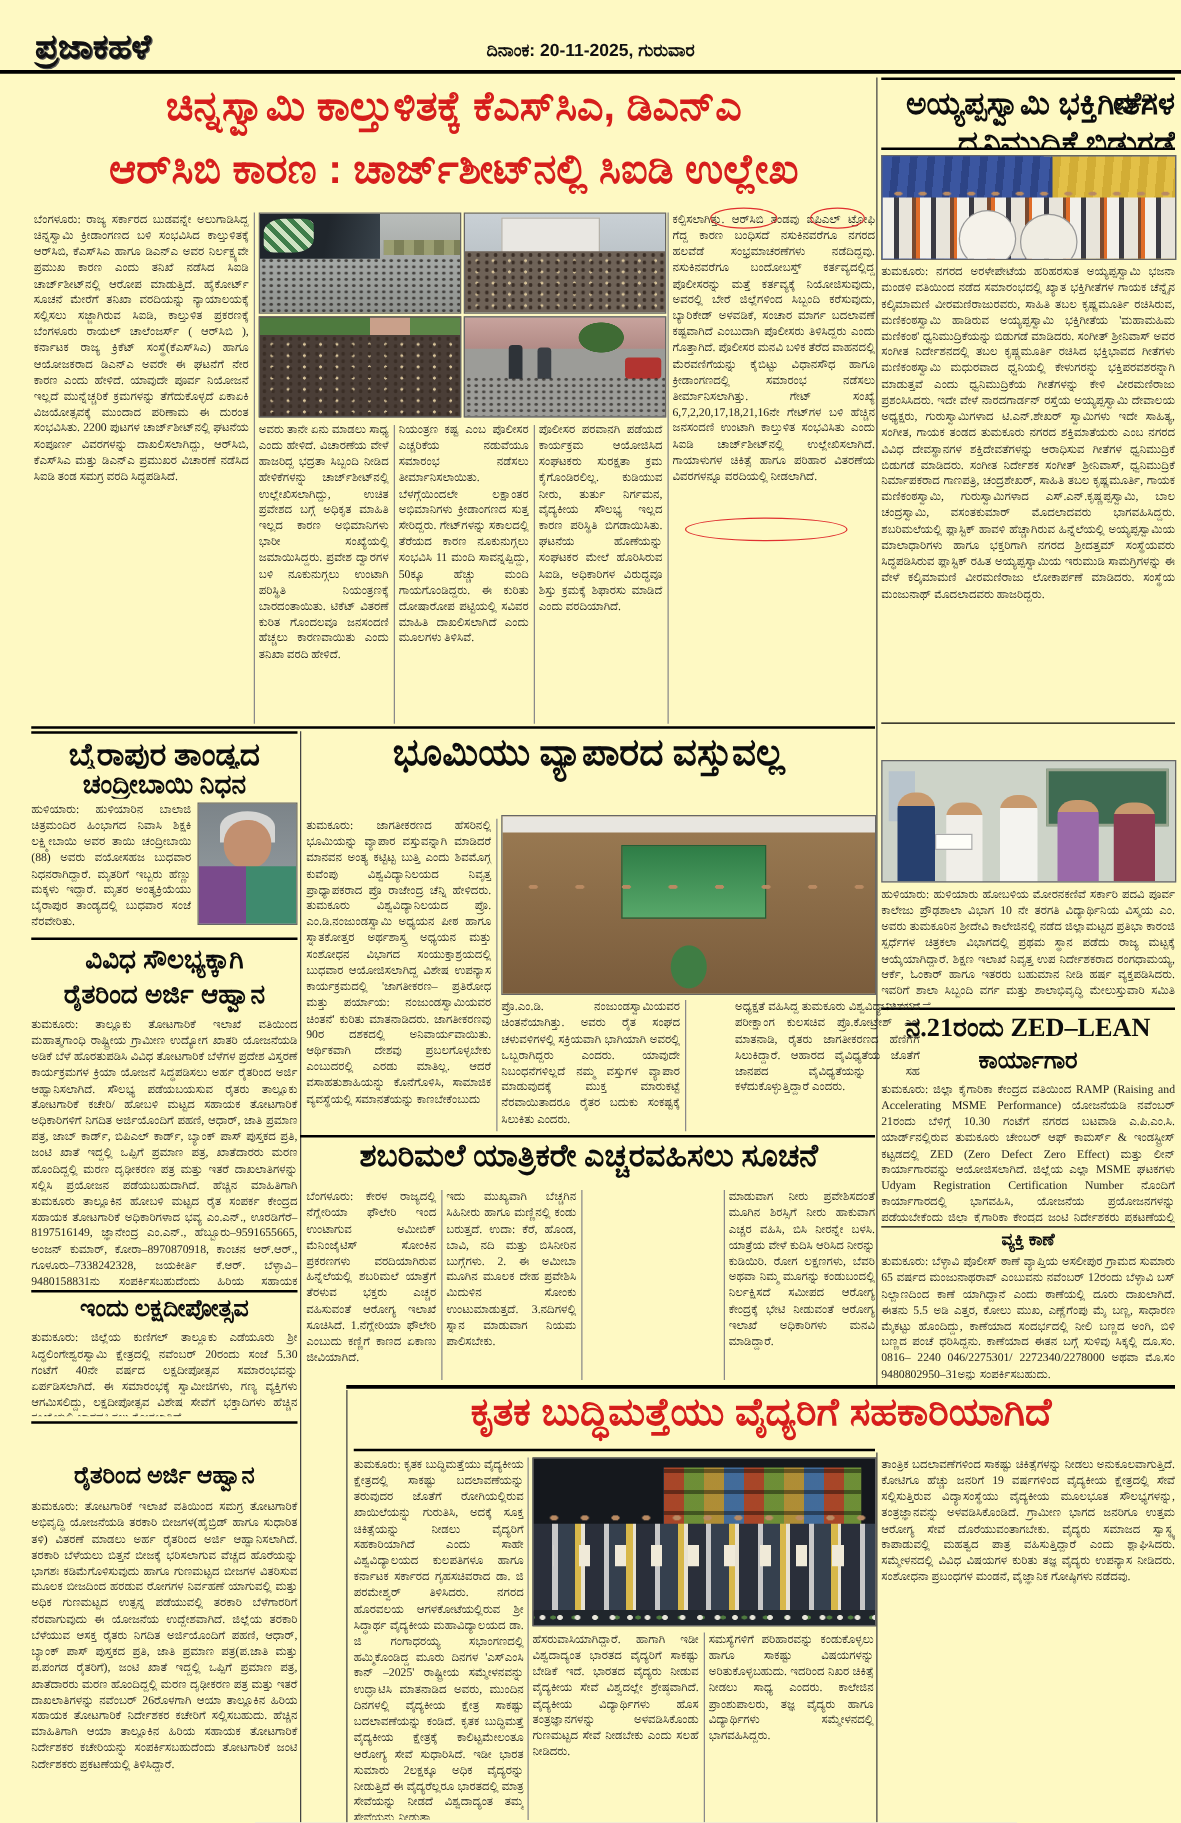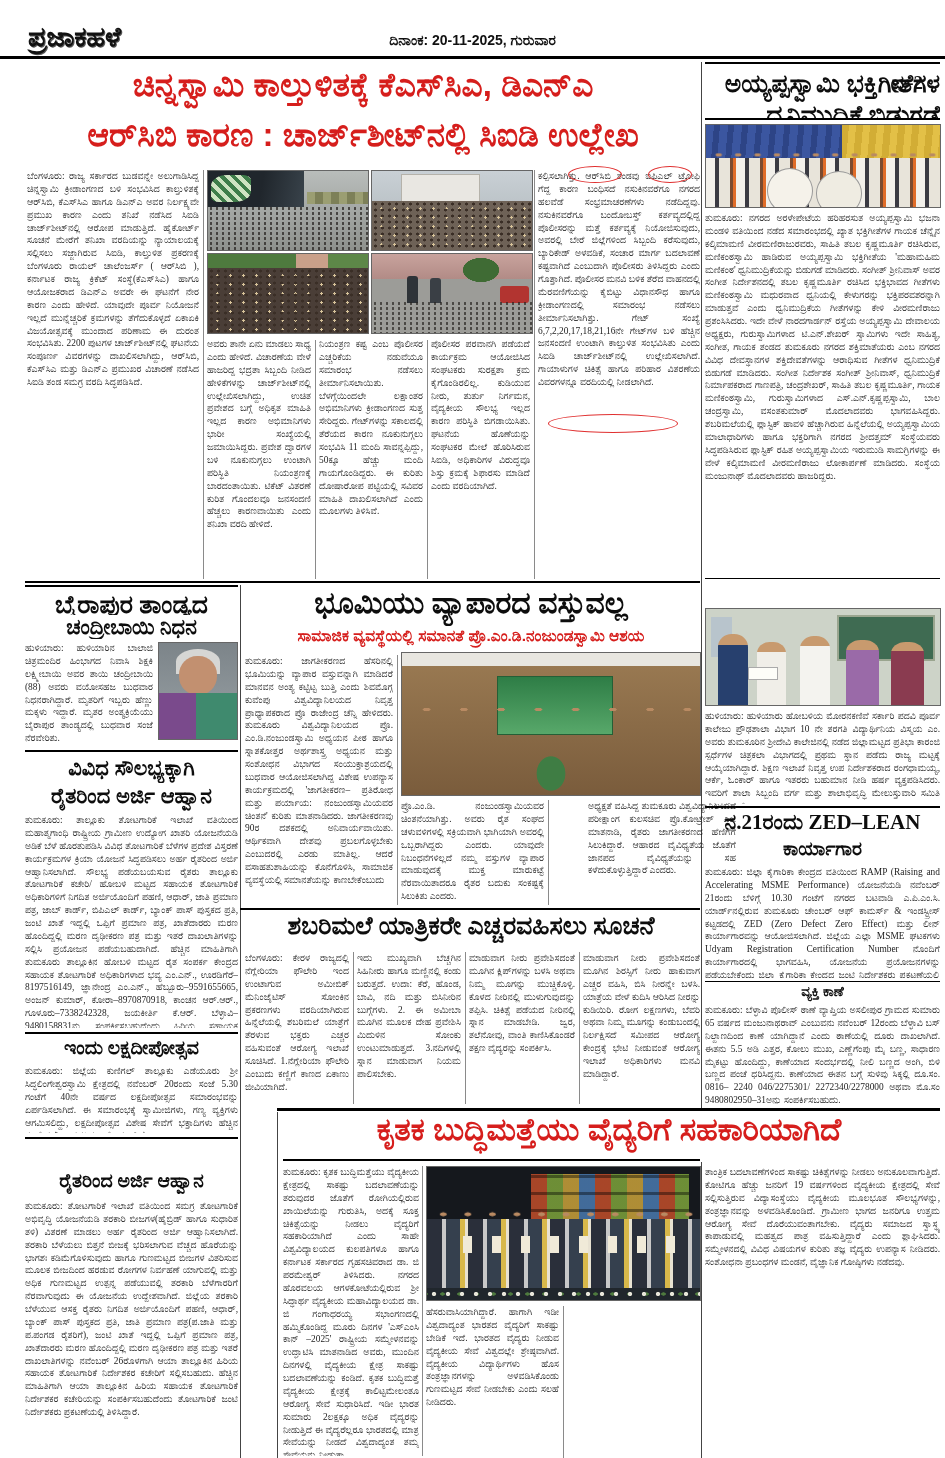--- a/index.html
+++ b/index.html
@@ -1,16 +1,16 @@
 <!DOCTYPE html>
 <html><head>
 <meta charset="utf-8">
 <style>
   html,body{margin:0;padding:0;background:#e8e6e2;}
-  #page{position:relative;width:945px;height:1458px;background:#ffffff;margin:0 auto;overflow:hidden;
+  #page{position:relative;width:945px;height:1458px;background:#fef9c3;margin:0 auto;overflow:hidden;
         font-family:"Liberation Serif","DejaVu Serif",serif;color:#1c1c1c;}
   .abs{position:absolute;}
   .rule{position:absolute;background:#000;}
   .vrule{position:absolute;background:#8a8a8a;width:1px;}
   .vrule.dark{background:#444;}
   .col{position:absolute;font-size:9.4px;line-height:1.37;text-align:justify;overflow:hidden;color:#1d1d1d;}
   .headline{position:absolute;font-family:"Liberation Sans","DejaVu Sans",sans-serif;font-weight:bold;
             text-align:center;overflow:hidden;}
   .red{color:#d61e1c;}
   .black{color:#0d0d0d;}
@@ -139,21 +139,20 @@
 
   <div class="rule" style="left:25px;top:1032px;width:213px;height:2px;"></div>
   <div class="headline black" style="left:25px;top:1037px;width:213px;height:25px;font-size:19px;font-family:'Liberation Serif',serif;">ಇಂದು ಲಕ್ಷದೀಪೋತ್ಸವ</div>
   <div class="col" style="left:25px;top:1065px;width:213px;height:68px;">ತುಮಕೂರು: ಜಿಲ್ಲೆಯ ಕುಣಿಗಲ್ ತಾಲ್ಲೂಕು ಎಡೆಯೂರು ಶ್ರೀ ಸಿದ್ಧಲಿಂಗೇಶ್ವರಸ್ವಾಮಿ ಕ್ಷೇತ್ರದಲ್ಲಿ ನವೆಂಬರ್ 20ರಂದು ಸಂಜೆ 5.30 ಗಂಟೆಗೆ 40ನೇ ವರ್ಷದ ಲಕ್ಷದೀಪೋತ್ಸವ ಸಮಾರಂಭವನ್ನು ಏರ್ಪಡಿಸಲಾಗಿದೆ. ಈ ಸಮಾರಂಭಕ್ಕೆ ಸ್ವಾಮೀಜಿಗಳು, ಗಣ್ಯ ವ್ಯಕ್ತಿಗಳು ಆಗಮಿಸಲಿದ್ದು, ಲಕ್ಷದೀಪೋತ್ಸವ ವಿಶೇಷ ಸೇವೆಗೆ ಭಕ್ತಾದಿಗಳು ಹೆಚ್ಚಿನ ಸಂಖ್ಯೆಯಲ್ಲಿ ಭಾಗವಹಿಸಲು ಕೋರಲಾಗಿದೆ.</div>
 
   <div class="rule" style="left:25px;top:1137px;width:213px;height:2px;"></div>
   <div class="headline black" style="left:25px;top:1170px;width:213px;height:26px;font-size:19px;font-family:'Liberation Serif',serif;">ರೈತರಿಂದ ಅರ್ಜಿ ಆಹ್ವಾನ</div>
   <div class="col" style="left:25px;top:1200px;width:213px;height:256px;">ತುಮಕೂರು: ತೋಟಗಾರಿಕೆ ಇಲಾಖೆ ವತಿಯಿಂದ ಸಮಗ್ರ ತೋಟಗಾರಿಕೆ ಅಭಿವೃದ್ಧಿ ಯೋಜನೆಯಡಿ ತರಕಾರಿ ಬೀಜಗಳ(ಹೈಬ್ರಿಡ್ ಹಾಗೂ ಸುಧಾರಿತ ತಳಿ) ವಿತರಣೆ ಮಾಡಲು ಅರ್ಹ ರೈತರಿಂದ ಅರ್ಜಿ ಆಹ್ವಾನಿಸಲಾಗಿದೆ. ತರಕಾರಿ ಬೆಳೆಯಲು ಬಿತ್ತನೆ ಬೀಜಕ್ಕೆ ಭರಿಸಲಾಗುವ ವೆಚ್ಚದ ಹೊರೆಯನ್ನು ಭಾಗಶಃ ಕಡಿಮೆಗೊಳಿಸುವುದು ಹಾಗೂ ಗುಣಮಟ್ಟದ ಬೀಜಗಳ ವಿತರಿಸುವ ಮೂಲಕ ಬೀಜದಿಂದ ಹರಡುವ ರೋಗಗಳ ನಿರ್ವಹಣೆ ಯಾಗುವಲ್ಲಿ ಮತ್ತು ಅಧಿಕ ಗುಣಮಟ್ಟದ ಉತ್ಪನ್ನ ಪಡೆಯುವಲ್ಲಿ ತರಕಾರಿ ಬೆಳೆಗಾರರಿಗೆ ನೆರವಾಗುವುದು ಈ ಯೋಜನೆಯ ಉದ್ದೇಶವಾಗಿದೆ. ಜಿಲ್ಲೆಯ ತರಕಾರಿ ಬೆಳೆಯುವ ಆಸಕ್ತ ರೈತರು ನಿಗದಿತ ಅರ್ಜಿಯೊಂದಿಗೆ ಪಹಣಿ, ಆಧಾರ್, ಬ್ಯಾಂಕ್ ಪಾಸ್ ಪುಸ್ತಕದ ಪ್ರತಿ, ಜಾತಿ ಪ್ರಮಾಣ ಪತ್ರ(ಪ.ಜಾತಿ ಮತ್ತು ಪ.ಪಂಗಡ ರೈತರಿಗೆ), ಜಂಟಿ ಖಾತೆ ಇದ್ದಲ್ಲಿ ಒಪ್ಪಿಗೆ ಪ್ರಮಾಣ ಪತ್ರ, ಖಾತೆದಾರರು ಮರಣ ಹೊಂದಿದ್ದಲ್ಲಿ ಮರಣ ದೃಢೀಕರಣ ಪತ್ರ ಮತ್ತು ಇತರೆ ದಾಖಲಾತಿಗಳನ್ನು ನವೆಂಬರ್ 26ರೊಳಗಾಗಿ ಆಯಾ ತಾಲ್ಲೂಕಿನ ಹಿರಿಯ ಸಹಾಯಕ ತೋಟಗಾರಿಕೆ ನಿರ್ದೇಶಕರ ಕಚೇರಿಗೆ ಸಲ್ಲಿಸಬಹುದು. ಹೆಚ್ಚಿನ ಮಾಹಿತಿಗಾಗಿ ಆಯಾ ತಾಲ್ಲೂಕಿನ ಹಿರಿಯ ಸಹಾಯಕ ತೋಟಗಾರಿಕೆ ನಿರ್ದೇಶಕರ ಕಚೇರಿಯನ್ನು ಸಂಪರ್ಕಿಸಬಹುದೆಂದು ತೋಟಗಾರಿಕೆ ಜಂಟಿ ನಿರ್ದೇಶಕರು ಪ್ರಕಟಣೆಯಲ್ಲಿ ತಿಳಿಸಿದ್ದಾರೆ.</div>
 
   <div class="headline black" style="left:242px;top:586px;width:458px;height:40px;font-size:30px;font-family:'Liberation Serif',serif;">ಭೂಮಿಯು ವ್ಯಾಪಾರದ ವಸ್ತುವಲ್ಲ</div>
-  <div class="headline red" style="left:242px;top:627px;width:458px;height:24px;font-size:15.5px;">ಸಾಮಾಜಿಕ ವ್ಯವಸ್ಥೆಯಲ್ಲಿ ಸಮಾನತೆ ಪ್ರೊ.ಎಂ.ಡಿ.ನಂಜುಂಡಸ್ವಾಮಿ ಆಶಯ</div>
 
   <div class="col" style="left:245px;top:655px;width:148px;height:250px;">ತುಮಕೂರು: ಜಾಗತೀಕರಣದ ಹೆಸರಿನಲ್ಲಿ ಭೂಮಿಯನ್ನು ವ್ಯಾಪಾರ ವಸ್ತುವನ್ನಾಗಿ ಮಾಡಿದರೆ ಮಾನವನ ಅಂತ್ಯ ಕಟ್ಟಿಟ್ಟ ಬುತ್ತಿ ಎಂದು ಶಿವಮೊಗ್ಗ ಕುವೆಂಪು ವಿಶ್ವವಿದ್ಯಾನಿಲಯದ ನಿವೃತ್ತ ಪ್ರಾಧ್ಯಾಪಕರಾದ ಪ್ರೊ ರಾಜೇಂದ್ರ ಚೆನ್ನಿ ಹೇಳಿದರು. ತುಮಕೂರು ವಿಶ್ವವಿದ್ಯಾನಿಲಯದ ಪ್ರೊ. ಎಂ.ಡಿ.ನಂಜುಂಡಸ್ವಾಮಿ ಅಧ್ಯಯನ ಪೀಠ ಹಾಗೂ ಸ್ನಾತಕೋತ್ತರ ಅರ್ಥಶಾಸ್ತ್ರ ಅಧ್ಯಯನ ಮತ್ತು ಸಂಶೋಧನ ವಿಭಾಗದ ಸಂಯುಕ್ತಾಶ್ರಯದಲ್ಲಿ ಬುಧವಾರ ಆಯೋಜಿಸಲಾಗಿದ್ದ ವಿಶೇಷ ಉಪನ್ಯಾಸ ಕಾರ್ಯಕ್ರಮದಲ್ಲಿ 'ಜಾಗತೀಕರಣ– ಪ್ರತಿರೋಧ ಮತ್ತು ಪರ್ಯಾಯ: ನಂಜುಂಡಸ್ವಾಮಿಯವರ ಚಿಂತನೆ' ಕುರಿತು ಮಾತನಾಡಿದರು. ಜಾಗತೀಕರಣವು 90ರ ದಶಕದಲ್ಲಿ ಅನಿವಾರ್ಯವಾಯಿತು. ಆರ್ಥಿಕವಾಗಿ ದೇಶವು ಪ್ರಬಲಗೊಳ್ಳಬೇಕು ಎಂಬುದರಲ್ಲಿ ಎರಡು ಮಾತಿಲ್ಲ. ಆದರೆ ವಸಾಹತುಶಾಹಿಯನ್ನು ಕೊನೆಗೊಳಿಸಿ, ಸಾಮಾಜಿಕ ವ್ಯವಸ್ಥೆಯಲ್ಲಿ ಸಮಾನತೆಯನ್ನು ಕಾಣಬೇಕೆಂಬುದು</div>
   <div class="vrule" style="left:397px;top:655px;height:250px;"></div>
 
   <div class="ph" style="left:401px;top:652px;width:298px;height:142px;background:linear-gradient(#9b7b53,#7a5c3c);">
     <div style="left:0;top:0;width:100%;height:9%;background:#e8e6e0;"></div>
     <div style="left:32%;top:16%;width:38%;height:40%;background:linear-gradient(#2e7d46,#58a86a);border:1px solid #245f36;"></div>
     <div style="left:0;top:34%;width:100%;height:12%;background-image:radial-gradient(#b98a62 3.5px,transparent 4.1px);background-size:12.5% 100%;background-position:6px 60%;"></div>
     <div style="left:0;top:44%;width:100%;height:56%;background:repeating-linear-gradient(90deg,#f4f4f0 0 13px,#2c6e3f 13px 21px,#ececе6 21px 33px,#35724a 33px 40px,#3a3f55 40px 47px);"></div>
     <div style="left:44%;bottom:0;width:12%;height:30%;background:radial-gradient(#3f7d44 55%,transparent 58%);"></div>
@@ -163,21 +162,20 @@
   <div class="vrule" style="left:548px;top:800px;height:105px;"></div>
   <div class="col" style="left:552px;top:800px;width:148px;height:105px;margin-left:36px;">ಅಧ್ಯಕ್ಷತೆ ವಹಿಸಿದ್ದ ತುಮಕೂರು ವಿಶ್ವವಿದ್ಯಾನಿಲಯದ ಪರೀಕ್ಷಾಂಗ ಕುಲಸಚಿವ ಪ್ರೊ.ಕೋಟ್ರೇಶ್ ಎಂ. ಮಾತನಾಡಿ, ರೈತರು ಜಾಗತೀಕರಣದ ಹೆಣಿಗೆಗೆ ಸಿಲುಕಿದ್ದಾರೆ. ಆಹಾರದ ವೈವಿಧ್ಯತೆಯ ಜೊತೆಗೆ ಜಾನಪದ ವೈವಿಧ್ಯತೆಯನ್ನು ಸಹ ಕಳೆದುಕೊಳ್ಳುತ್ತಿದ್ದಾರೆ ಎಂದರು.</div>
 
   <div class="rule" style="left:240px;top:908px;width:460px;height:2px;"></div>
   <div class="headline black" style="left:242px;top:912px;width:458px;height:36px;font-size:25px;font-family:'Liberation Serif',serif;">ಶಬರಿಮಲೆ ಯಾತ್ರಿಕರೇ ಎಚ್ಚರವಹಿಸಲು ಸೂಚನೆ</div>
 
   <div class="col" style="left:245px;top:952px;width:104px;height:152px;">ಬೆಂಗಳೂರು: ಕೇರಳ ರಾಜ್ಯದಲ್ಲಿ ನೆಗ್ಲೇರಿಯಾ ಫೌಲೇರಿ ಇಂದ ಉಂಟಾಗುವ ಅಮೀಬಿಕ್ ಮೆನಿಂಜೈಟಿಸ್ ಸೋಂಕಿನ ಪ್ರಕರಣಗಳು ವರದಿಯಾಗಿರುವ ಹಿನ್ನೆಲೆಯಲ್ಲಿ ಶಬರಿಮಲೆ ಯಾತ್ರೆಗೆ ತೆರಳುವ ಭಕ್ತರು ಎಚ್ಚರ ವಹಿಸುವಂತೆ ಆರೋಗ್ಯ ಇಲಾಖೆ ಸೂಚಿಸಿದೆ. 1.ನೆಗ್ಲೇರಿಯಾ ಫೌಲೇರಿ ಎಂಬುದು ಕಣ್ಣಿಗೆ ಕಾಣದ ಏಕಾಣು ಜೀವಿಯಾಗಿದೆ.</div>
   <div class="vrule" style="left:353px;top:952px;height:152px;"></div>
   <div class="col" style="left:357px;top:952px;width:104px;height:152px;">ಇದು ಮುಖ್ಯವಾಗಿ ಬೆಚ್ಚಗಿನ ಸಿಹಿನೀರು ಹಾಗೂ ಮಣ್ಣಿನಲ್ಲಿ ಕಂಡು ಬರುತ್ತದೆ. ಉದಾ: ಕೆರೆ, ಹೊಂಡ, ಬಾವಿ, ನದಿ ಮತ್ತು ಬಿಸಿನೀರಿನ ಬುಗ್ಗೆಗಳು. 2. ಈ ಅಮೀಬಾ ಮೂಗಿನ ಮೂಲಕ ದೇಹ ಪ್ರವೇಶಿಸಿ ಮಿದುಳಿನ ಸೋಂಕು ಉಂಟುಮಾಡುತ್ತದೆ. 3.ನದಿಗಳಲ್ಲಿ ಸ್ನಾನ ಮಾಡುವಾಗ ನಿಯಮ ಪಾಲಿಸಬೇಕು.</div>
   <div class="vrule" style="left:465px;top:952px;height:152px;"></div>
-  <div class="col" style="left:469px;top:952px;width:106px;height:152px;">ಮಾಡುವಾಗ ನೀರು ಪ್ರವೇಶಿಸದಂತೆ ಮೂಗಿನ ಕ್ಲಿಪ್‌ಗಳನ್ನು ಬಳಸಿ ಅಥವಾ ನಿಮ್ಮ ಮೂಗನ್ನು ಮುಚ್ಚಿಕೊಳ್ಳಿ. ಕೊಳದ ನೀರಿನಲ್ಲಿ ಮುಳುಗುವುದನ್ನು ತಪ್ಪಿಸಿ. ಚಿಕಿತ್ಸೆ ಪಡೆಯದ ನೀರಿನಲ್ಲಿ ಸ್ನಾನ ಮಾಡಬೇಡಿ. ಜ್ವರ, ತಲೆನೋವು, ವಾಂತಿ ಕಾಣಿಸಿಕೊಂಡರೆ ತಕ್ಷಣ ವೈದ್ಯರನ್ನು ಸಂಪರ್ಕಿಸಿ.</div>
   <div class="vrule" style="left:579px;top:952px;height:152px;"></div>
   <div class="col" style="left:583px;top:952px;width:117px;height:152px;">ಮಾಡುವಾಗ ನೀರು ಪ್ರವೇಶಿಸದಂತೆ ಮೂಗಿನ ಶಿರಸ್ಸಿಗೆ ನೀರು ಹಾಕುವಾಗ ಎಚ್ಚರ ವಹಿಸಿ, ಬಿಸಿ ನೀರನ್ನೇ ಬಳಸಿ. ಯಾತ್ರೆಯ ವೇಳೆ ಕುದಿಸಿ ಆರಿಸಿದ ನೀರನ್ನು ಕುಡಿಯಿರಿ. ರೋಗ ಲಕ್ಷಣಗಳು, ಬೆವರಿ ಅಥವಾ ನಿಮ್ಮ ಮೂಗನ್ನು ಕಂಡುಬಂದಲ್ಲಿ ನಿರ್ಲಕ್ಷಿಸದೆ ಸಮೀಪದ ಆರೋಗ್ಯ ಕೇಂದ್ರಕ್ಕೆ ಭೇಟಿ ನೀಡುವಂತೆ ಆರೋಗ್ಯ ಇಲಾಖೆ ಅಧಿಕಾರಿಗಳು ಮನವಿ ಮಾಡಿದ್ದಾರೆ.</div>
 
   <div class="rule" style="left:277px;top:1108px;width:663px;height:2.5px;"></div>
   <div class="headline red" style="left:278px;top:1112px;width:662px;height:46px;font-size:31px;white-space:nowrap;">ಕೃತಕ ಬುದ್ಧಿಮತ್ತೆಯು ವೈದ್ಯರಿಗೆ ಸಹಕಾರಿಯಾಗಿದೆ</div>
   <div class="rule" style="left:283px;top:1159px;width:417px;height:2px;"></div>
 
   <div class="vrule dark" style="left:277px;top:1112px;height:346px;"></div>
   <div class="vrule dark" style="left:701px;top:1162px;height:296px;"></div>
 
@@ -188,16 +186,17 @@
     <div style="left:38%;top:5%;width:58%;height:52%;background:repeating-linear-gradient(90deg,#c24e2a 0 16px,#7da33b 16px 32px,#caa23a 32px 48px,#4a7ab0 48px 64px);opacity:.85;"></div>
     <div style="left:38%;top:5%;width:58%;height:52%;background:repeating-linear-gradient(0deg,transparent 0 14px,rgba(0,0,0,.4) 14px 17px);"></div>
     <div style="left:0;top:30%;width:100%;height:11%;background-image:radial-gradient(#b98a62 3px,transparent 3.6px);background-size:9% 100%;background-position:4px 60%;"></div>
     <div style="left:0;top:39%;width:100%;height:53%;background:repeating-linear-gradient(90deg,#2a2f3a 0 15px,#c8c8c8 15px 19px,#35404e 19px 33px,#d8b84a 33px 38px,#e8e2d2 38px 41px);"></div>
     <div style="left:6%;top:52%;width:88%;height:13%;background:repeating-linear-gradient(90deg,transparent 0 20px,#f0ead8 20px 29px);"></div>
     <div style="left:0;bottom:0;width:100%;height:9%;background-image:radial-gradient(#e8e6da 2px,transparent 2.6px),radial-gradient(#4e7a3e 2px,transparent 2.6px);background-size:14px 100%,17px 100%;background-position:0 50%,7px 50%;background-color:#20262c;"></div>
   </div>
 
   <div class="col" style="left:426px;top:1306px;width:133px;height:152px;">ಹೆಸರುವಾಸಿಯಾಗಿದ್ದಾರೆ. ಹಾಗಾಗಿ ಇಡೀ ವಿಶ್ವದಾದ್ಯಂತ ಭಾರತದ ವೈದ್ಯರಿಗೆ ಸಾಕಷ್ಟು ಬೇಡಿಕೆ ಇದೆ. ಭಾರತದ ವೈದ್ಯರು ನೀಡುವ ವೈದ್ಯಕೀಯ ಸೇವೆ ವಿಶ್ವದಲ್ಲೇ ಶ್ರೇಷ್ಠವಾಗಿದೆ. ವೈದ್ಯಕೀಯ ವಿದ್ಯಾರ್ಥಿಗಳು ಹೊಸ ತಂತ್ರಜ್ಞಾನಗಳನ್ನು ಅಳವಡಿಸಿಕೊಂಡು ಗುಣಮಟ್ಟದ ಸೇವೆ ನೀಡಬೇಕು ಎಂದು ಸಲಹೆ ನೀಡಿದರು.</div>
   <div class="vrule" style="left:563px;top:1306px;height:152px;"></div>
+  <div class="col" style="left:567px;top:1306px;width:132px;height:152px;">ಸಮಸ್ಯೆಗಳಿಗೆ ಪರಿಹಾರವನ್ನು ಕಂಡುಕೊಳ್ಳಲು ಹಾಗೂ ಸಾಕಷ್ಟು ವಿಷಯಗಳನ್ನು ಅರಿತುಕೊಳ್ಳಬಹುದು. ಇದರಿಂದ ನಿಖರ ಚಿಕಿತ್ಸೆ ನೀಡಲು ಸಾಧ್ಯ ಎಂದರು. ಕಾಲೇಜಿನ ಪ್ರಾಂಶುಪಾಲರು, ತಜ್ಞ ವೈದ್ಯರು ಹಾಗೂ ವಿದ್ಯಾರ್ಥಿಗಳು ಸಮ್ಮೇಳನದಲ್ಲಿ ಭಾಗವಹಿಸಿದ್ದರು.</div>
 
   <div class="col" style="left:705px;top:1166px;width:235px;height:292px;">ತಾಂತ್ರಿಕ ಬದಲಾವಣೆಗಳಿಂದ ಸಾಕಷ್ಟು ಚಿಕಿತ್ಸೆಗಳನ್ನು ನೀಡಲು ಅನುಕೂಲವಾಗುತ್ತಿದೆ. ಕೋಟಿಗೂ ಹೆಚ್ಚು ಜನರಿಗೆ 19 ವರ್ಷಗಳಿಂದ ವೈದ್ಯಕೀಯ ಕ್ಷೇತ್ರದಲ್ಲಿ ಸೇವೆ ಸಲ್ಲಿಸುತ್ತಿರುವ ವಿದ್ಯಾಸಂಸ್ಥೆಯು ವೈದ್ಯಕೀಯ ಮೂಲಭೂತ ಸೌಲಭ್ಯಗಳನ್ನು, ತಂತ್ರಜ್ಞಾನವನ್ನು ಅಳವಡಿಸಿಕೊಂಡಿದೆ. ಗ್ರಾಮೀಣ ಭಾಗದ ಜನರಿಗೂ ಉತ್ತಮ ಆರೋಗ್ಯ ಸೇವೆ ದೊರೆಯುವಂತಾಗಬೇಕು. ವೈದ್ಯರು ಸಮಾಜದ ಸ್ವಾಸ್ಥ್ಯ ಕಾಪಾಡುವಲ್ಲಿ ಮಹತ್ವದ ಪಾತ್ರ ವಹಿಸುತ್ತಿದ್ದಾರೆ ಎಂದು ಶ್ಲಾಘಿಸಿದರು. ಸಮ್ಮೇಳನದಲ್ಲಿ ವಿವಿಧ ವಿಷಯಗಳ ಕುರಿತು ತಜ್ಞ ವೈದ್ಯರು ಉಪನ್ಯಾಸ ನೀಡಿದರು. ಸಂಶೋಧನಾ ಪ್ರಬಂಧಗಳ ಮಂಡನೆ, ವೈಜ್ಞಾನಿಕ ಗೋಷ್ಠಿಗಳು ನಡೆದವು.</div>
 
 </div>
 
 </body></html>

